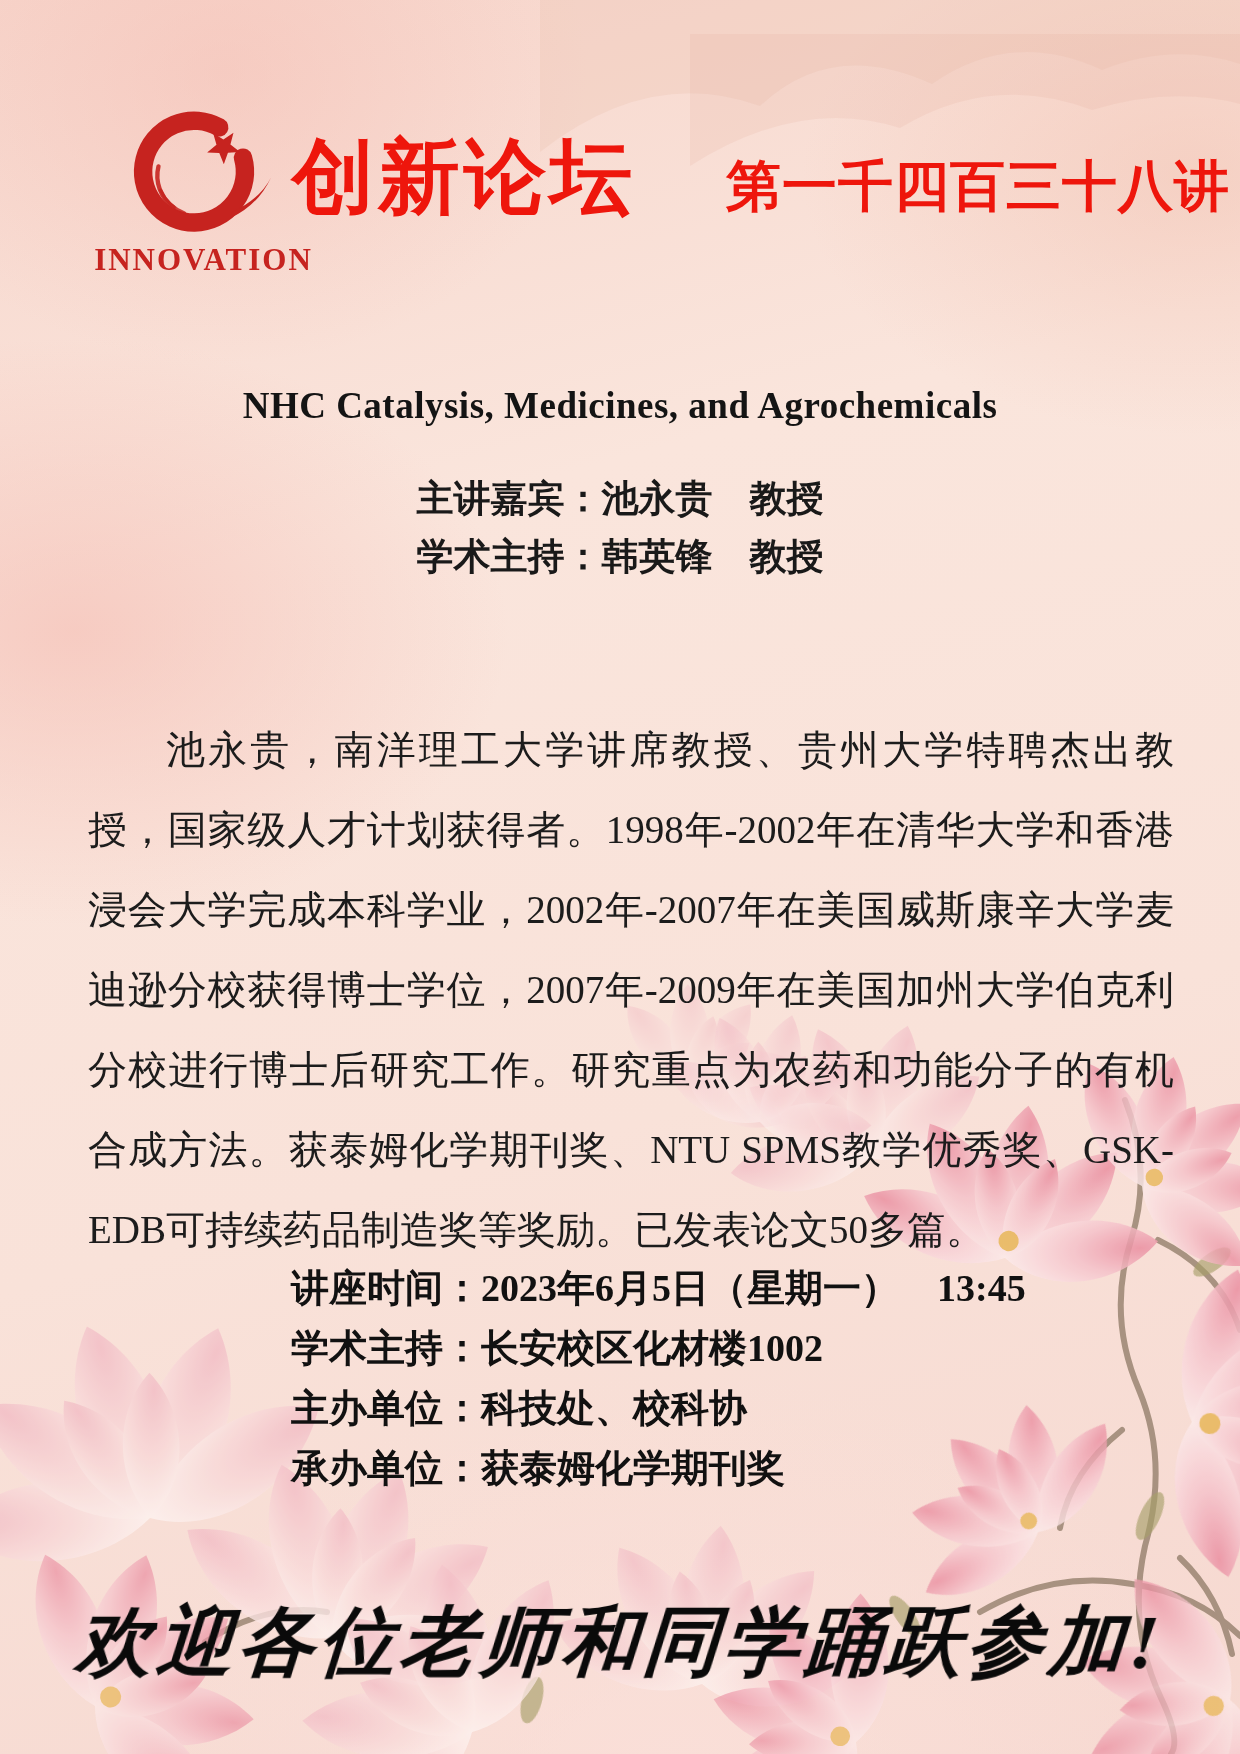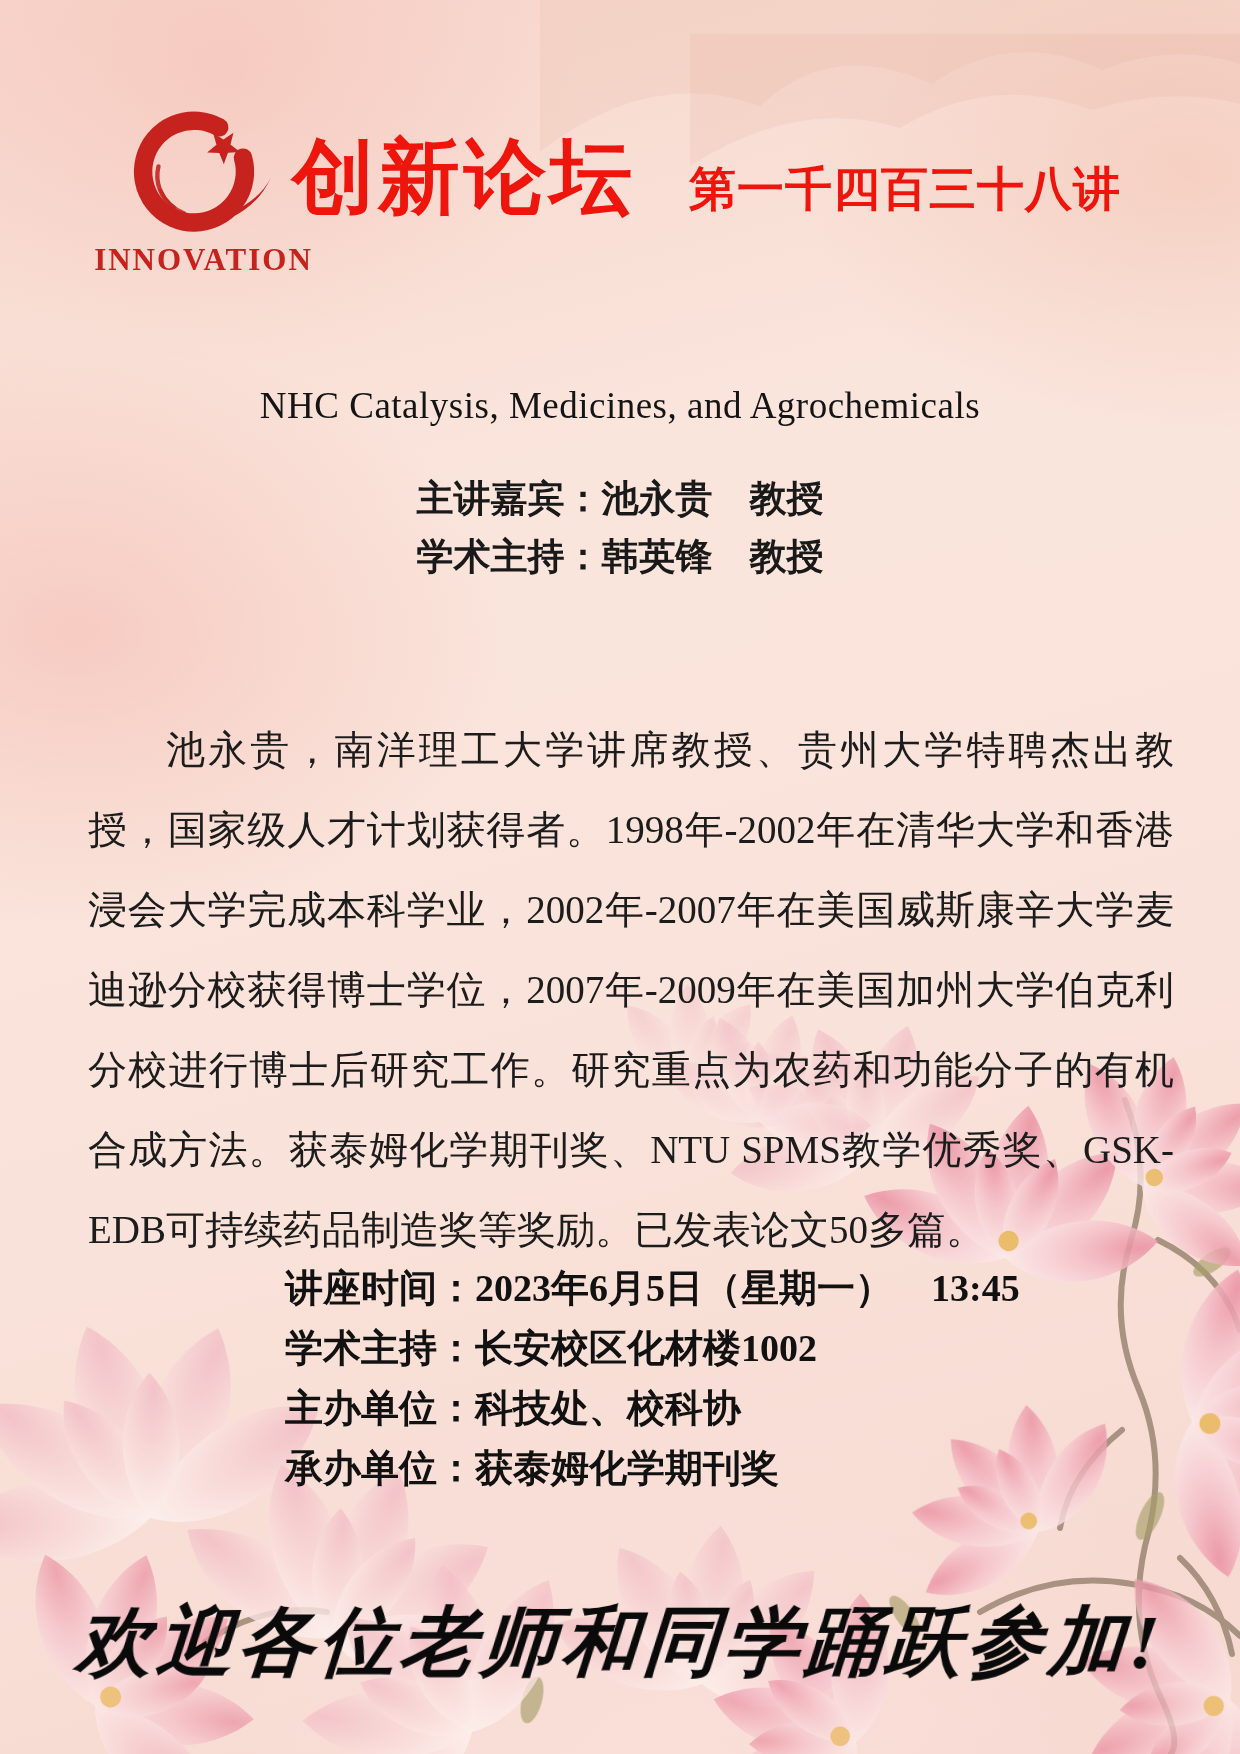--- a/index.html
+++ b/index.html
@@ -25,45 +25,45 @@
   .logo-text{
     margin-top:2px;color:#c6231f;font-size:31px;font-weight:700;
     letter-spacing:2px;font-family:"Liberation Serif",serif;
   }
   .title-row{left:292px;top:128px;display:flex;align-items:baseline;white-space:nowrap;gap:38px;}
   .forum-title{
     margin:0;font-family:"Liberation Sans","DejaVu Sans",sans-serif;
     font-weight:900;font-size:82px;line-height:1.2;color:#ee160c;letter-spacing:4px;
   }
   .lecture-no{
-    margin-left:15px;font-family:"Liberation Sans","DejaVu Sans",sans-serif;
-    font-weight:700;font-size:47px;color:#ee160c;letter-spacing:1px;
+    margin-left:52px;font-family:"Liberation Sans","DejaVu Sans",sans-serif;
+    font-weight:700;font-size:55px;color:#ee160c;letter-spacing:1px;
   }
 
   
   .talk-title{
     top:384px;left:0;width:100%;text-align:center;margin:0;
     font-family:"Liberation Serif","DejaVu Serif",serif;
-    font-weight:400;font-size:37px;color:#141414;letter-spacing:.5px;
+    font-weight:700;font-size:37px;color:#141414;letter-spacing:.5px;
   }
 
   
   .speakers{top:470px;left:0;width:100%;display:flex;justify-content:center;}
   .speakers-inner{text-align:right;}
   .speaker-line{font-size:37px;line-height:58px;color:#191919;font-weight:600;}
 
   
   .bio{
     top:700px;left:78px;width:1086px;margin:10px;
     font-size:39px;line-height:80px;color:#1c1c1c;
     text-align:justify;text-indent:2em;font-weight:400;
   }
 
   
-  .details{top:1258px;left:285px;}
+  .details{top:1258px;left:291px;}
   .detail-line{font-size:38px;line-height:60px;color:#111;font-weight:600;white-space:nowrap;}
 
   
   .welcome{
     top:1592px;left:0;width:100%;text-align:center;
     font-size:76px;font-weight:900;color:#0a0a0a;
     font-style:italic;letter-spacing:5px;
     transform:skewX(-4deg);
   }
 </style>

